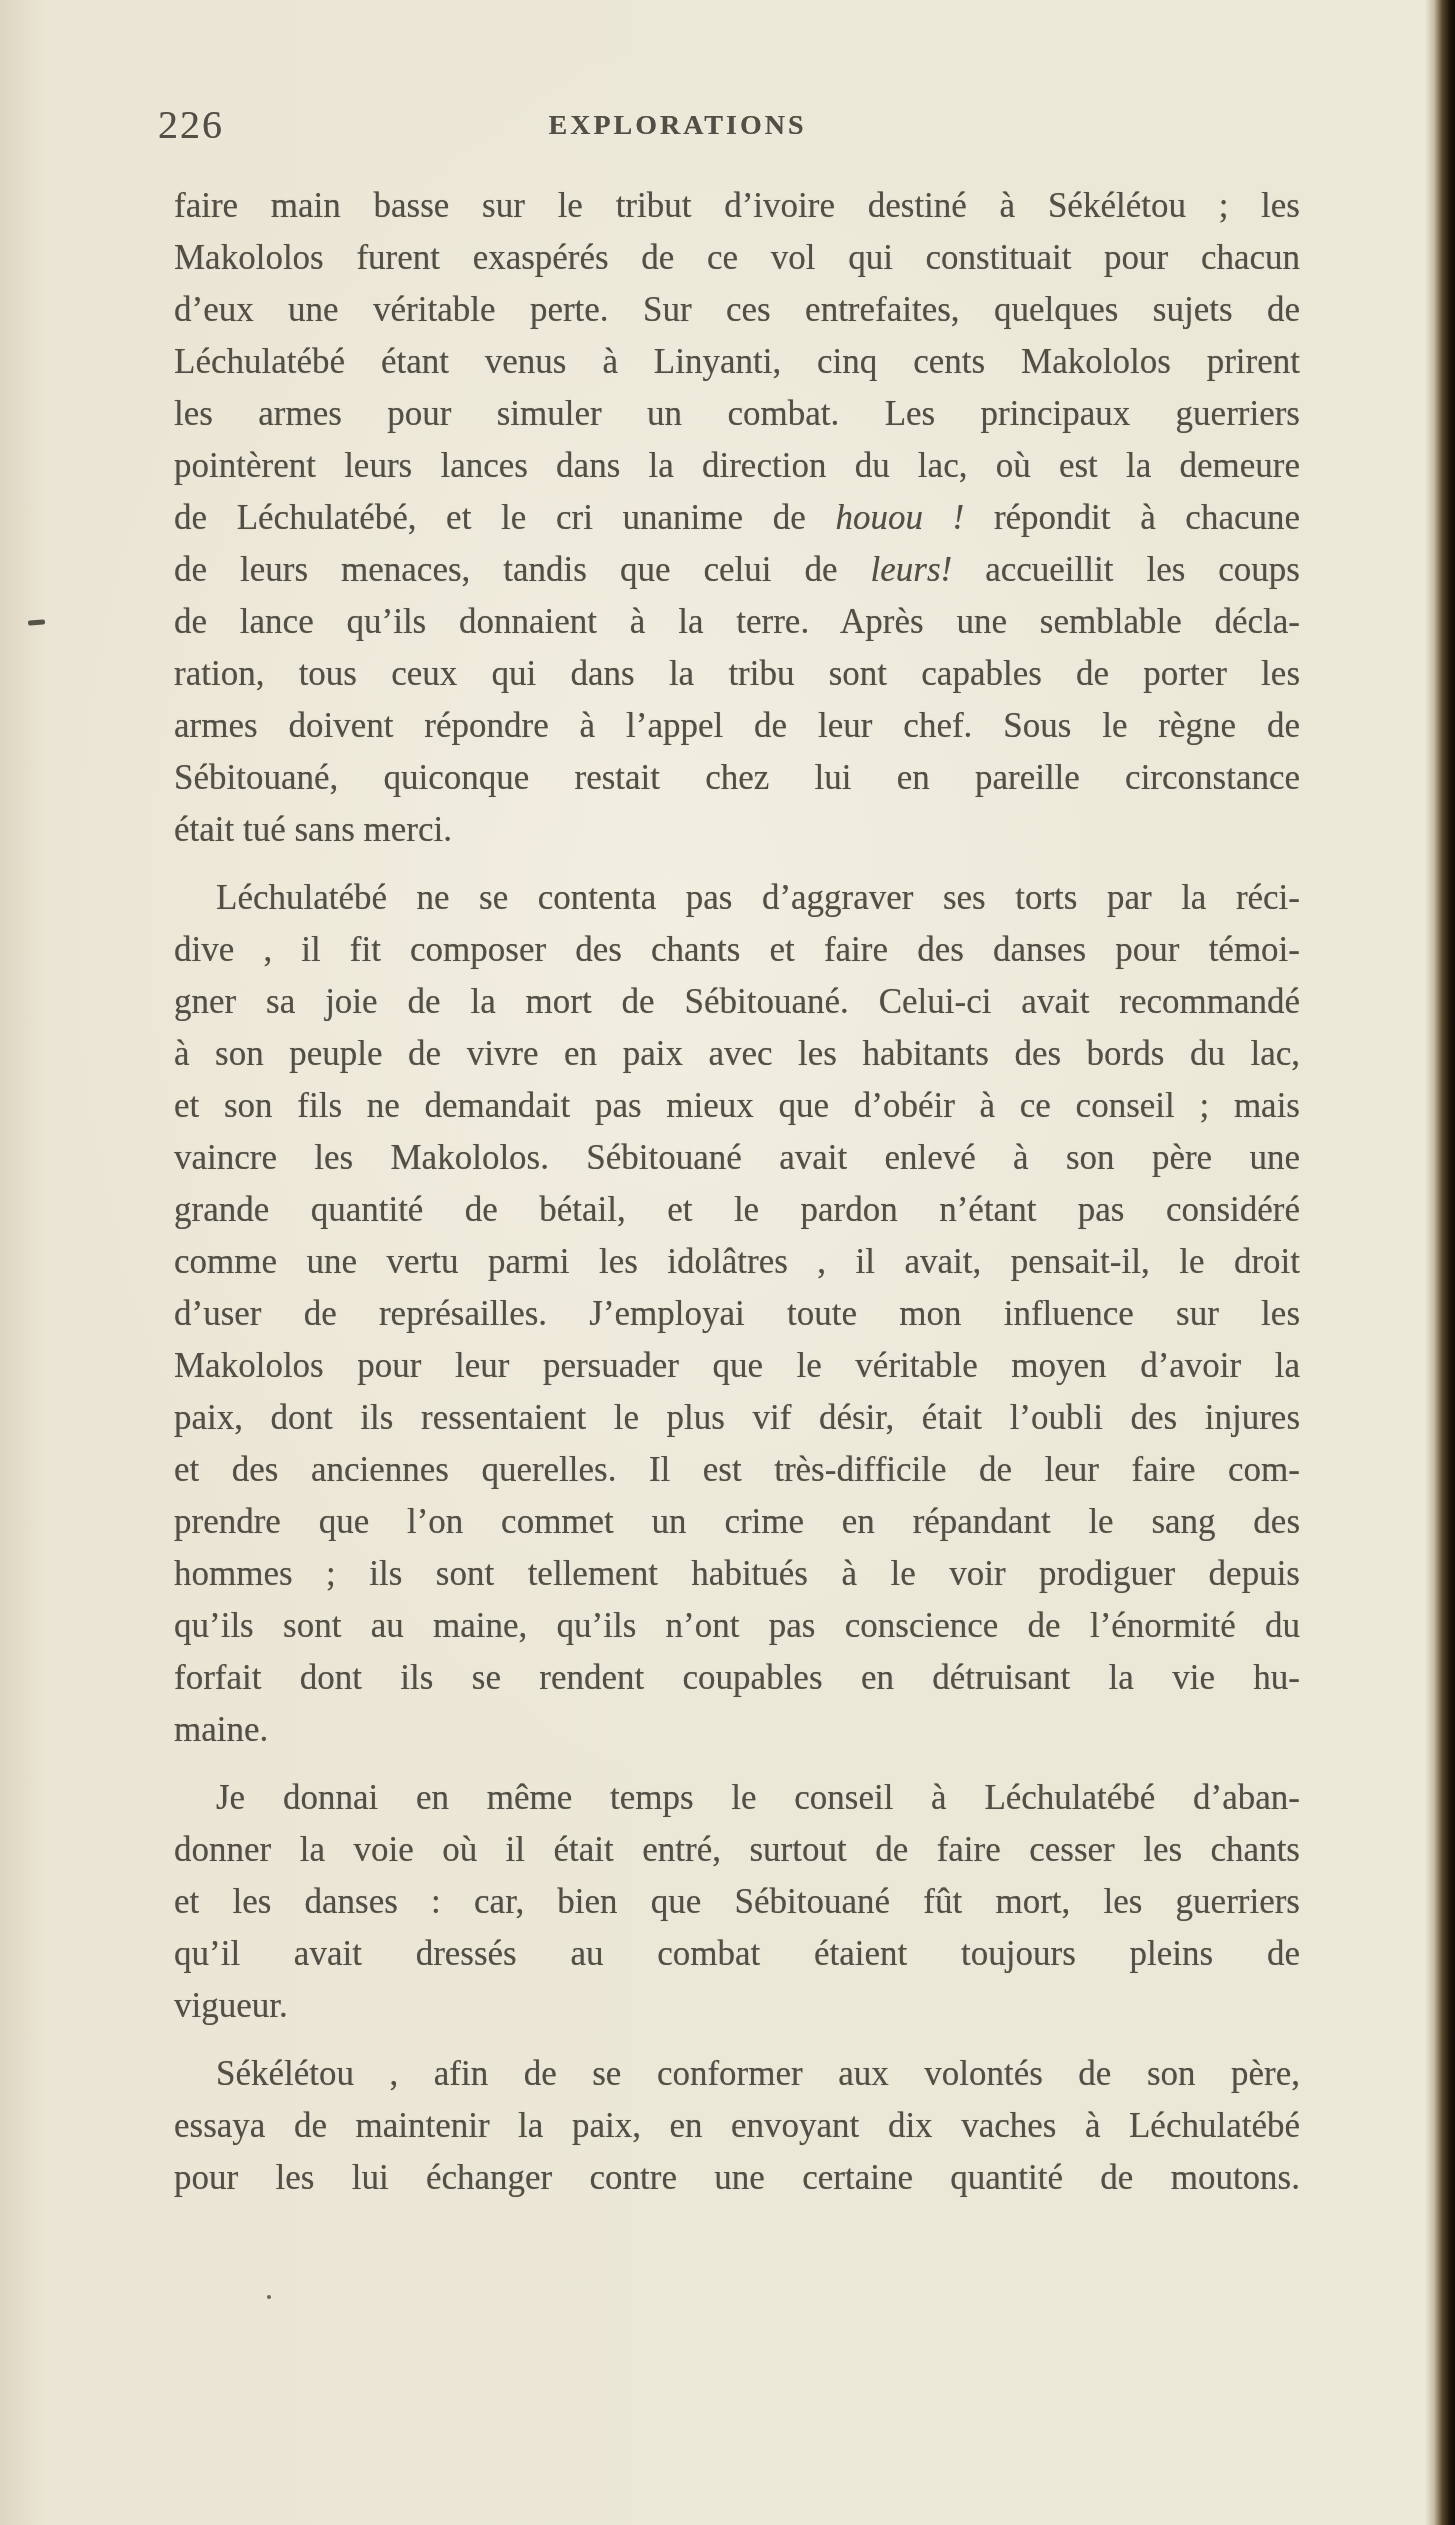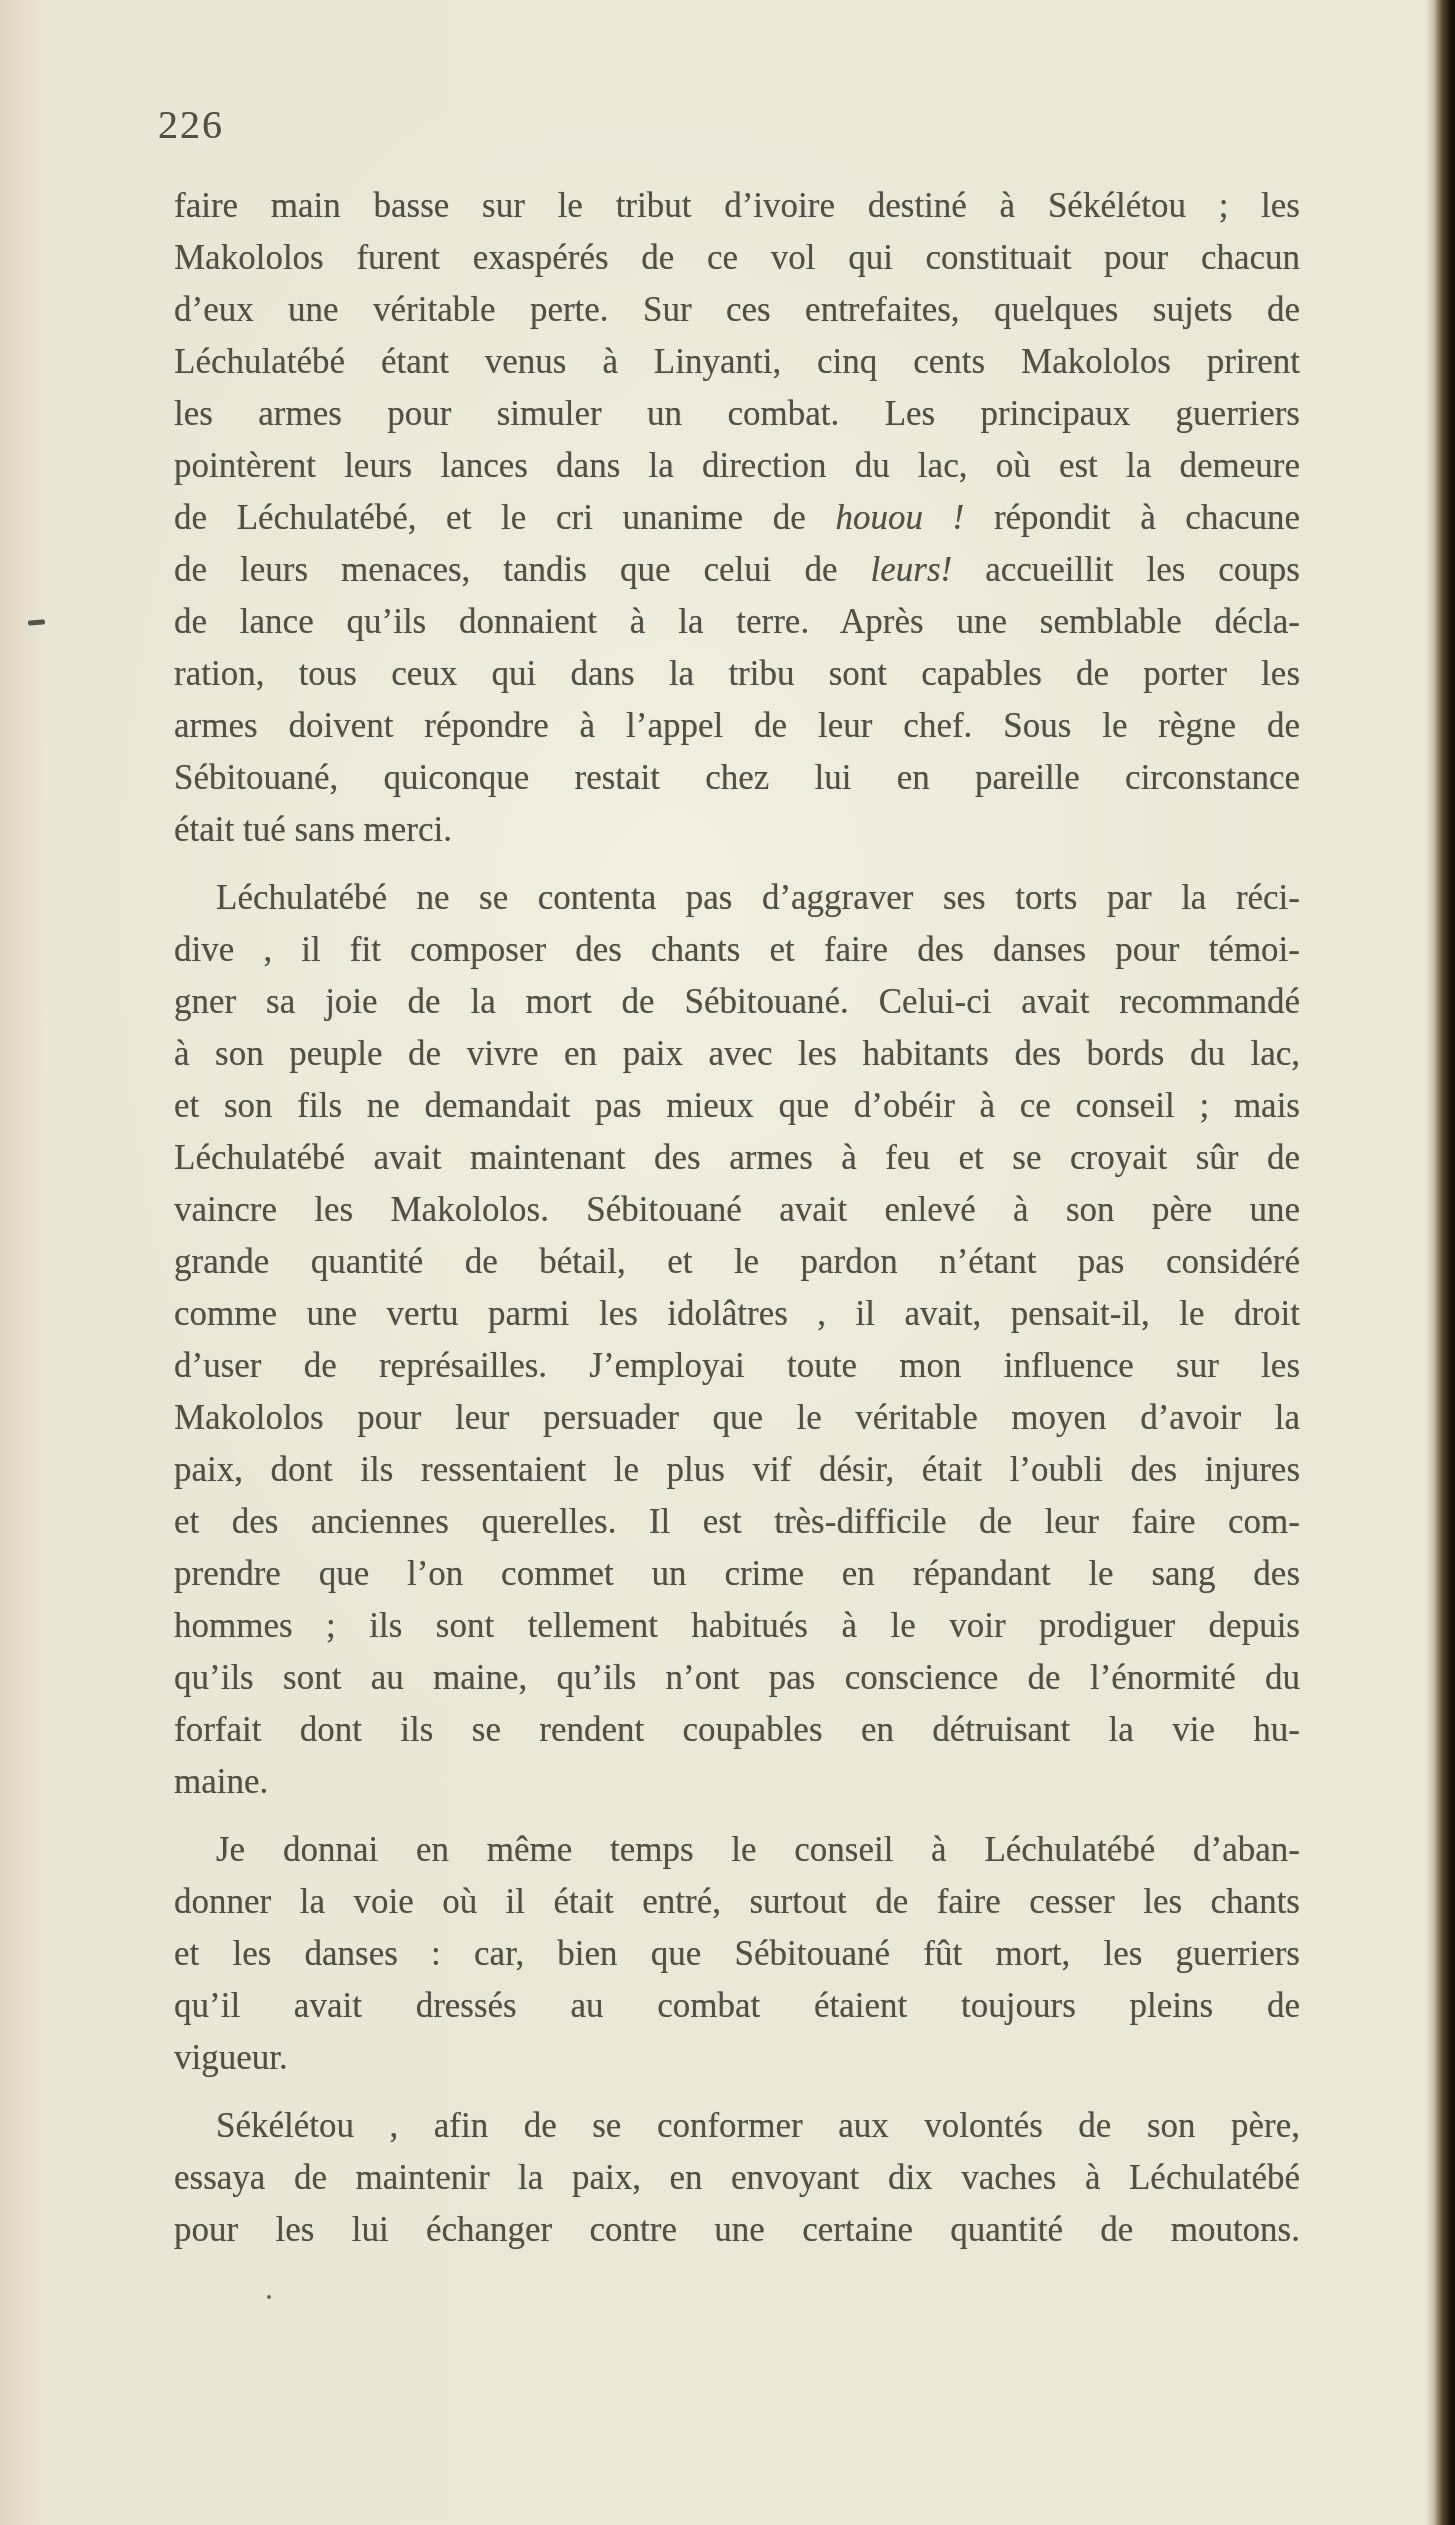--- a/index.html
+++ b/index.html
@@ -88,20 +88,21 @@
     border-radius: 50%;
   }
 </style>
 </head>
 <body>
 
 <div class="scan">
 
   <div class="page-number">226</div>
 
+  <div class="running-title">EXPLORATIONS</div>
 
   <div class="text-block">
       <div class="para">
         <div class="line"><span>faire main basse sur le tribut d’ivoire destiné à Sékélétou ; les</span></div>
         <div class="line"><span>Makololos furent exaspérés de ce vol qui constituait pour chacun</span></div>
         <div class="line"><span>d’eux une véritable perte. Sur ces entrefaites, quelques sujets de</span></div>
         <div class="line"><span>Léchulatébé étant venus à Linyanti, cinq cents Makololos prirent</span></div>
         <div class="line"><span>les armes pour simuler un combat. Les principaux guerriers</span></div>
         <div class="line"><span>pointèrent leurs lances dans la direction du lac, où est la demeure</span></div>
         <div class="line"><span>de Léchulatébé, et le cri unanime de </span><span class="it">houou !</span><span> répondit à chacune</span></div>
@@ -111,21 +112,20 @@
         <div class="line"><span>armes doivent répondre à l’appel de leur chef. Sous le règne de</span></div>
         <div class="line"><span>Sébitouané, quiconque restait chez lui en pareille circonstance</span></div>
         <div class="line last"><span>était tué sans merci.</span></div>
       </div>
       <div class="para indent">
         <div class="line"><span>Léchulatébé ne se contenta pas d’aggraver ses torts par la réci-</span></div>
         <div class="line"><span>dive , il fit composer des chants et faire des danses pour témoi-</span></div>
         <div class="line"><span>gner sa joie de la mort de Sébitouané. Celui-ci avait recommandé</span></div>
         <div class="line"><span>à son peuple de vivre en paix avec les habitants des bords du lac,</span></div>
         <div class="line"><span>et son fils ne demandait pas mieux que d’obéir à ce conseil ; mais</span></div>
-        <div class="line"><span>Léchulatébé avait maintenant des armes à feu et se croyait sûr de</span></div>
         <div class="line"><span>vaincre les Makololos. Sébitouané avait enlevé à son père une</span></div>
         <div class="line"><span>grande quantité de bétail, et le pardon n’étant pas considéré</span></div>
         <div class="line"><span>comme une vertu parmi les idolâtres , il avait, pensait-il, le droit</span></div>
         <div class="line"><span>d’user de représailles. J’employai toute mon influence sur les</span></div>
         <div class="line"><span>Makololos pour leur persuader que le véritable moyen d’avoir la</span></div>
         <div class="line"><span>paix, dont ils ressentaient le plus vif désir, était l’oubli des injures</span></div>
         <div class="line"><span>et des anciennes querelles. Il est très-difficile de leur faire com-</span></div>
         <div class="line"><span>prendre que l’on commet un crime en répandant le sang des</span></div>
         <div class="line"><span>hommes ; ils sont tellement habitués à le voir prodiguer depuis</span></div>
         <div class="line"><span>qu’ils sont au maine, qu’ils n’ont pas conscience de l’énormité du</span></div>

